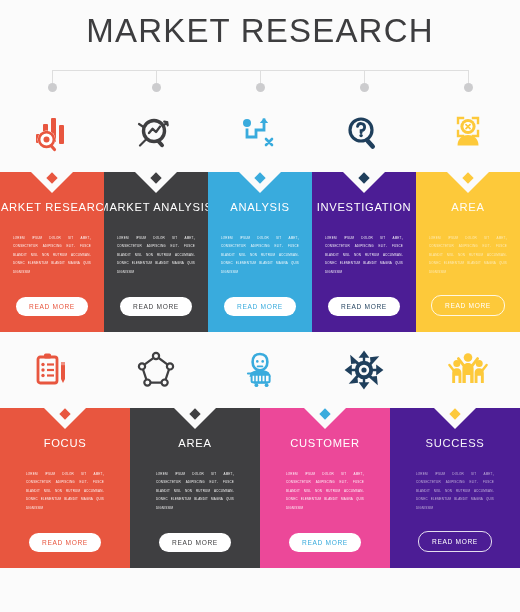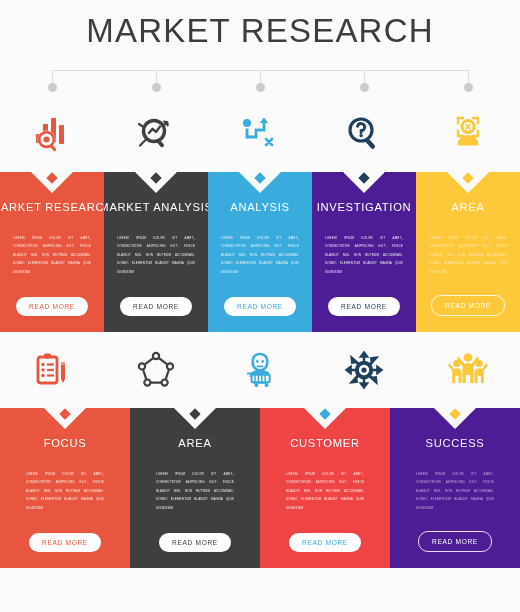--- a/index.html
+++ b/index.html
@@ -262,21 +262,21 @@
           <div class="card-body">Lorem ipsum dolor sit amet, consectetur adipiscing elit. Fusce blandit nisl non rutrum accumsan. Donec elementum blandit magna quis dignissim</div>
           <div class="btn" style="color: rgb(232, 86, 63);">READ MORE</div>
         </div>
         <div class="card" style="background: rgb(63, 63, 65);">
           <div class="notch"></div>
           <div class="diamond" style="background: rgb(63, 63, 65);"></div>
           <div class="card-title">AREA</div>
           <div class="card-body">Lorem ipsum dolor sit amet, consectetur adipiscing elit. Fusce blandit nisl non rutrum accumsan. Donec elementum blandit magna quis dignissim</div>
           <div class="btn" style="color: rgb(63, 63, 65);">READ MORE</div>
         </div>
-        <div class="card" style="background: #ef4444;">
+        <div class="card" style="background: #ec4899;">
           <div class="notch"></div>
           <div class="diamond" style="background: rgb(57, 171, 221);"></div>
           <div class="card-title">CUSTOMER</div>
           <div class="card-body">Lorem ipsum dolor sit amet, consectetur adipiscing elit. Fusce blandit nisl non rutrum accumsan. Donec elementum blandit magna quis dignissim</div>
           <div class="btn" style="color: rgb(57, 171, 221);">READ MORE</div>
         </div>
         <div class="card ghost" style="background: #4c1d95;">
           <div class="notch"></div>
           <div class="diamond" style="background: rgb(253, 201, 58);"></div>
           <div class="card-title">SUCCESS</div>

